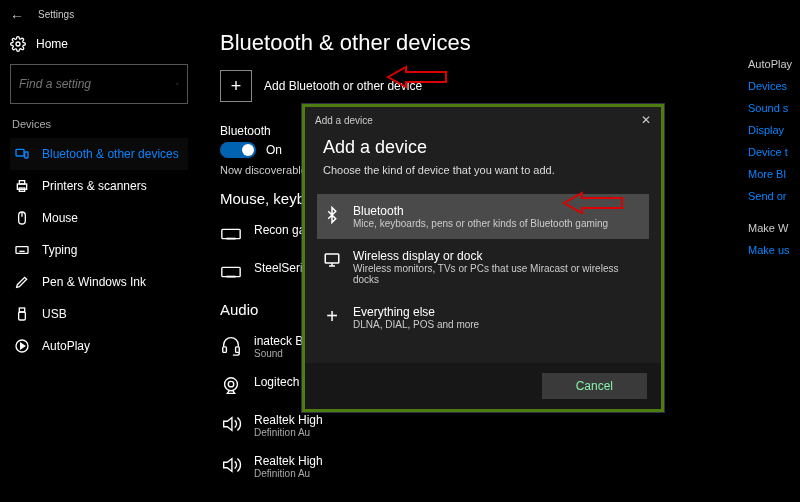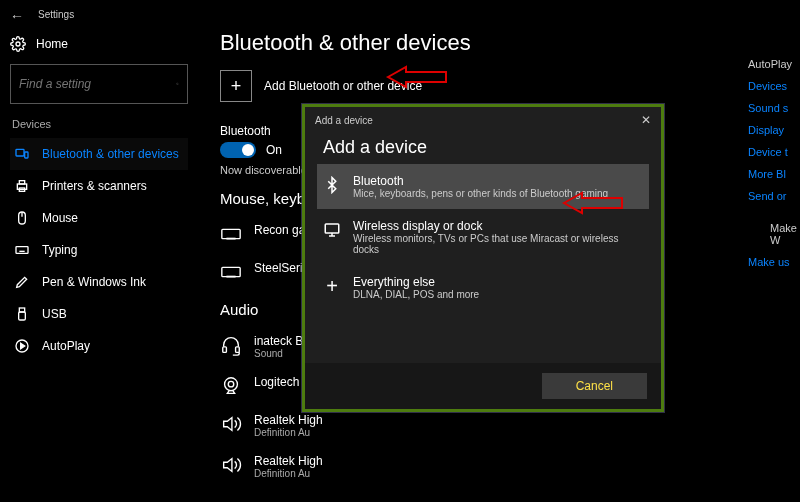--- a/index.html
+++ b/index.html
@@ -40,21 +40,21 @@
   .dlg-close { font-size: 12px; cursor: pointer; }
   .dlg-body { padding: 4px 18px; }
   .dlg-h { font-size: 18px; font-weight: 400; margin-bottom: 6px; }
   .dlg-sub { font-size: 11px; color: #ddd; margin-bottom: 18px; }
   .opt { display: flex; align-items: flex-start; gap: 12px; padding: 10px 6px; margin: 0 -6px; cursor: pointer; }
   .opt.hover { background: #4a4a4a; }
   .opt .oi { width: 18px; height: 18px; flex-shrink: 0; margin-top: 2px; }
   .opt-title { font-size: 12px; }
   .opt-sub { font-size: 10px; color: #ccc; }
   .dlg-footer { position: absolute; bottom: 0; left: 0; right: 0; padding: 10px 14px; display: flex; justify-content: flex-end; background: #171717; }
-  .btn-cancel { background: #3a3a3a; border: none; color: #fde047; padding: 6px 34px; font-size: 12px; cursor: pointer; }
+  .btn-cancel { background: #3a3a3a; border: none; color: #86efac; padding: 6px 34px; font-size: 12px; cursor: pointer; }
   
   .arrow { position: absolute; pointer-events: none; }
   .arrow svg { overflow: visible; }
 </style>
 </head>
 <body>
 
 <div class="titlebar">
   <span class="back">←</span>
   <span class="title">Settings</span>
@@ -208,32 +208,33 @@
   </div>
 
   <div class="rightcol">
     <div class="rh">AutoPlay</div>
     <a>Devices</a>
     <a>Sound s</a>
     <a>Display</a>
     <a>Device t</a>
     <a>More Bl</a>
     <a>Send or</a>
-    <div class="rh" style="margin-top:20px;margin-left:22px;">Make W</div>
+    <div class="rh" style="margin-top:20px;">Make W</div>
     <a>Make us</a>
   </div>
 </div>
 
 <div class="dialog">
   <div class="dlg-titlebar">
     <span>Add a device</span>
     <span class="dlg-close">✕</span>
   </div>
   <div class="dlg-body">
     <div class="dlg-h">Add a device</div>
+    <div class="dlg-sub">Choose the kind of device that you want to add.</div>
 
     <div class="opt hover">
       <svg class="oi" viewBox="0 0 24 24" fill="none" stroke="#fff" stroke-width="2">
           <path d="M7 7l10 10-5 5V2l5 5L7 17"></path>
         </svg>
       <div>
           <div class="opt-title">Bluetooth</div>
           <div class="opt-sub">Mice, keyboards, pens or other kinds of Bluetooth gaming</div>
         </div>
     </div>

